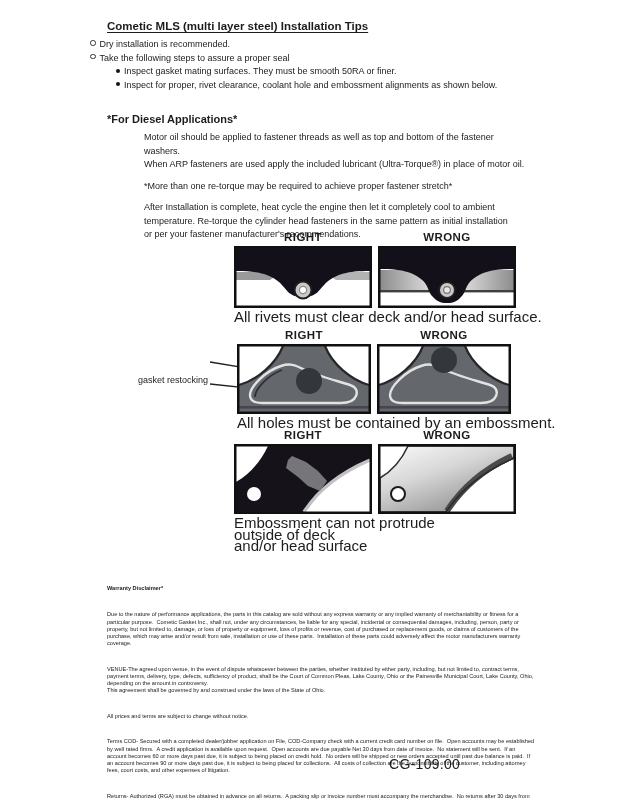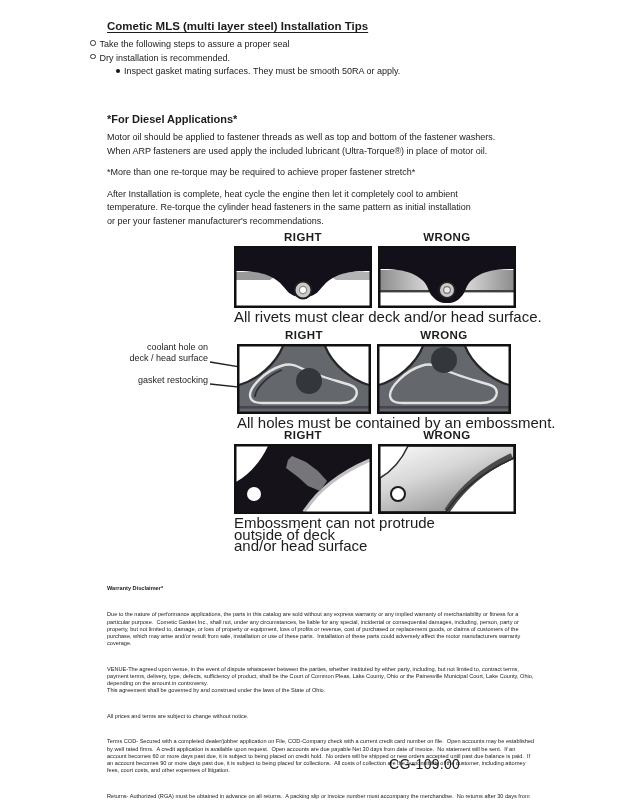--- a/index.html
+++ b/index.html
@@ -12,21 +12,21 @@
   .bullets{font-size:9px;line-height:13.5px;}
   .brow{white-space:nowrap;}
   .circ{display:inline-block;width:3.5px;height:3.5px;border:1px solid #333;border-radius:50%;
         margin-right:4px;vertical-align:1.5px;}
   .dot{display:inline-block;width:4px;height:4px;background:#141414;border-radius:50%;
        margin-right:4px;vertical-align:1.5px;}
   .sub{margin-left:26px;}
 
   .diesel{width:424px;}
   .dheading{font-size:11px;font-weight:bold;line-height:13px;}
-  .para{font-size:9px;line-height:13.5px;white-space:pre-wrap;margin-top:8px;}
+  .para{font-size:9px;line-height:13.5px;white-space:pre-wrap;margin-top:8px;margin-left:37px;}
 
   .figpair{}
   .figlabels{display:flex;gap:6px;}
   .flabel{display:inline-block;width:138px;text-align:center;font-size:11.5px;font-weight:bold;
           letter-spacing:0.4px;line-height:13px;}
   .flabel.n2{width:134px;}
   .figboxes{display:flex;gap:6px;margin-top:2px;}
   .figcaption{font-size:15px;line-height:11.5px;margin-top:3px;white-space:pre-line;}
 
   .annos{font-size:9px;line-height:11px;text-align:right;width:96px;}
@@ -38,23 +38,24 @@
   .cgcode{font-size:14px;letter-spacing:0.3px;}
 </style>
 </head>
 <body>
 
 <div class="page">
 
   <div class="abs title" style="left:107px;top:20px;">Cometic MLS (multi layer steel) Installation Tips</div>
 
   <div class="abs bullets" style="left:90px;top:38px;">
+    <div class="brow"><span class="circ"></span><span>Dry installation is recommended.</span></div>
     <div class="brow"><span class="circ"></span><span>Take the following steps to assure a proper seal</span></div>
-    <div class="brow"><span class="circ"></span><span>Dry installation is recommended.</span></div>
-    <div class="brow sub"><span class="dot"></span><span>Inspect gasket mating surfaces.  They must be smooth 50RA or apply.</span></div>
+    <div class="brow sub"><span class="dot"></span><span>Inspect gasket mating surfaces.  They must be smooth 50RA or finer.</span></div>
+    <div class="brow sub"><span class="dot"></span><span>Inspect for proper, rivet clearance, coolant hole and embossment alignments as shown below.</span></div>
   </div>
 
   <div class="abs diesel" style="left:107px;top:113px;">
     <div class="dheading">*For Diesel Applications*</div>
     <div class="para" style="margin-top:5px;">Motor oil should be applied to fastener threads as well as top and bottom of the fastener washers.
 When ARP fasteners are used apply the included lubricant (Ultra-Torque®) in place of motor oil.</div>
     <div class="para">*More than one re-torque may be required to achieve proper fastener stretch*</div>
     <div class="para">After Installation is complete, heat cycle the engine then let it completely cool to ambient
 temperature. Re-torque the cylinder head fasteners in the same pattern as initial installation
 or per your fastener manufacturer's recommendations.</div>
@@ -92,22 +93,20 @@
         <rect x="2" y="44" width="134" height="2.4" fill="#3f3f3f"></rect>
         <path d="M2,2 H136 V23 C114,23 104,26 95,33 C87,39 88,47 83,51 C79,55 76,57 69,57 C62,57 59,55 55,51 C50,47 51,39 43,33 C34,26 24,23 2,23 Z" fill="#131019"></path>
         <circle cx="69" cy="44" r="8" fill="#c9c9c9" stroke="#1e1e1e" stroke-width="2"></circle>
         <circle cx="69" cy="44" r="3.4" fill="#e9e9e9" stroke="#777777" stroke-width="1.2"></circle>
         <rect x="1.25" y="1.25" width="135.5" height="59.5" fill="none" stroke="#101010" stroke-width="2.5"></rect>
       </svg>
     </div>
     <div class="figcaption">All rivets must clear deck and/or head surface.</div>
   </div>
 
-  <div class="abs annos" style="left:112px;top:342px;white-space:pre-line;">coolant hole on
-deck / head surface</div>
   <div class="abs annos" style="left:112px;top:375px;">gasket restocking</div>
   <svg class="abs" style="left:112px;top:340px;" width="200" height="60" viewBox="0 0 200 60">
     <line x1="98" y1="22" x2="188" y2="37" stroke="#222222" stroke-width="1.3"></line>
     <line x1="98" y1="44" x2="146" y2="49" stroke="#222222" stroke-width="1.3"></line>
   </svg>
 
   <div class="abs figpair" style="left:237px;top:329px;">
     <div class="figlabels">
       <span class="flabel n2">RIGHT</span>
       <span class="flabel n2">WRONG</span>

